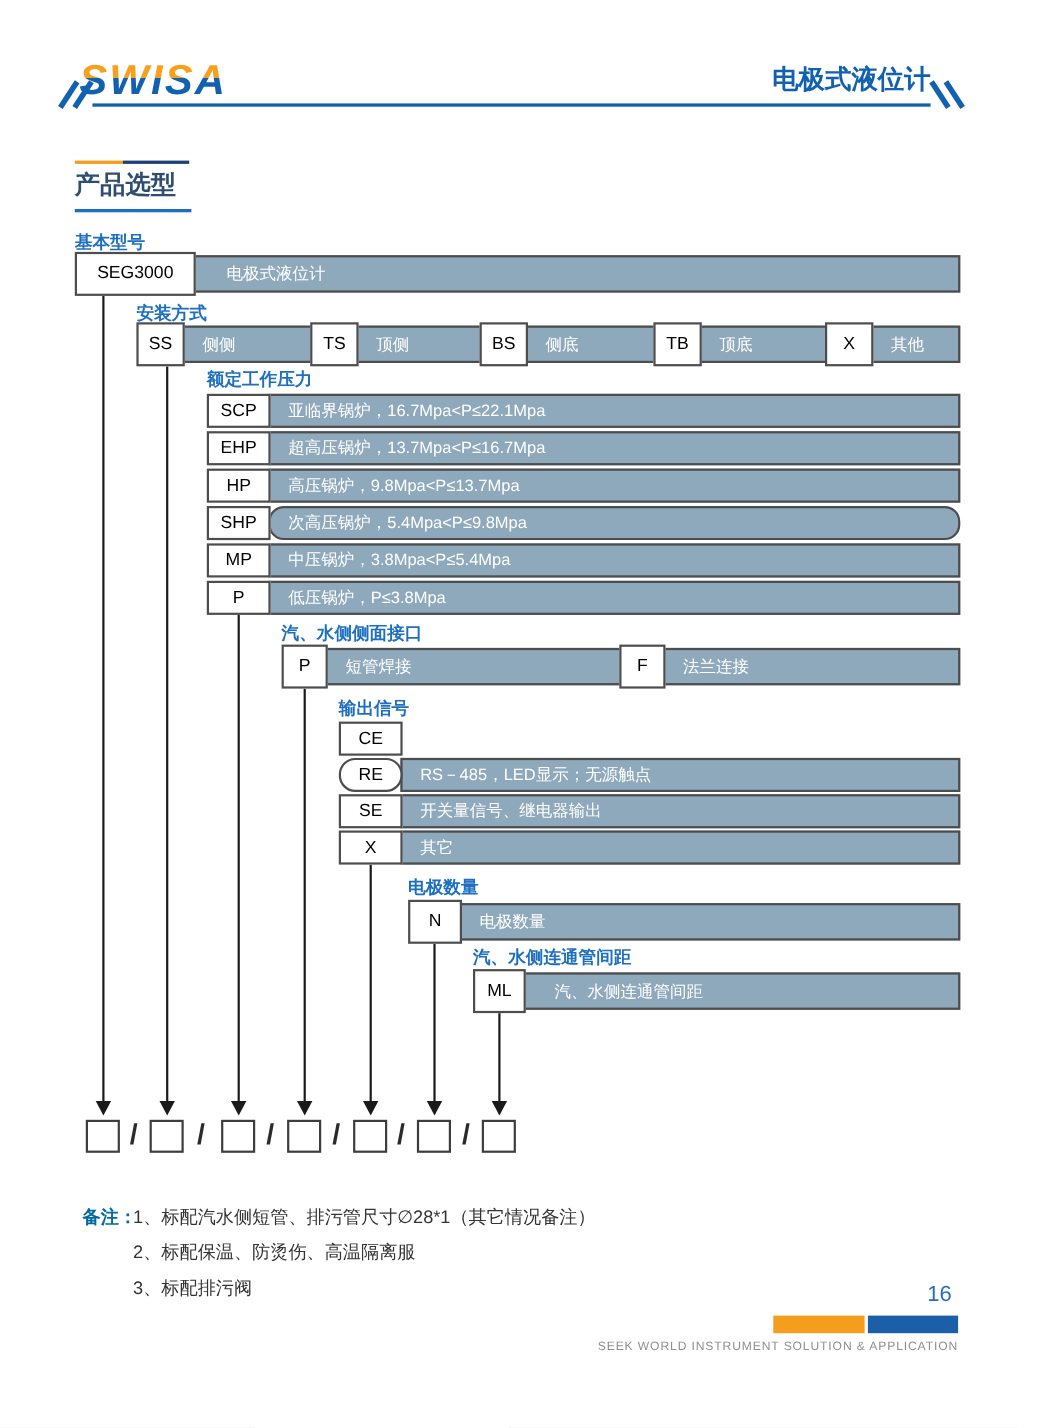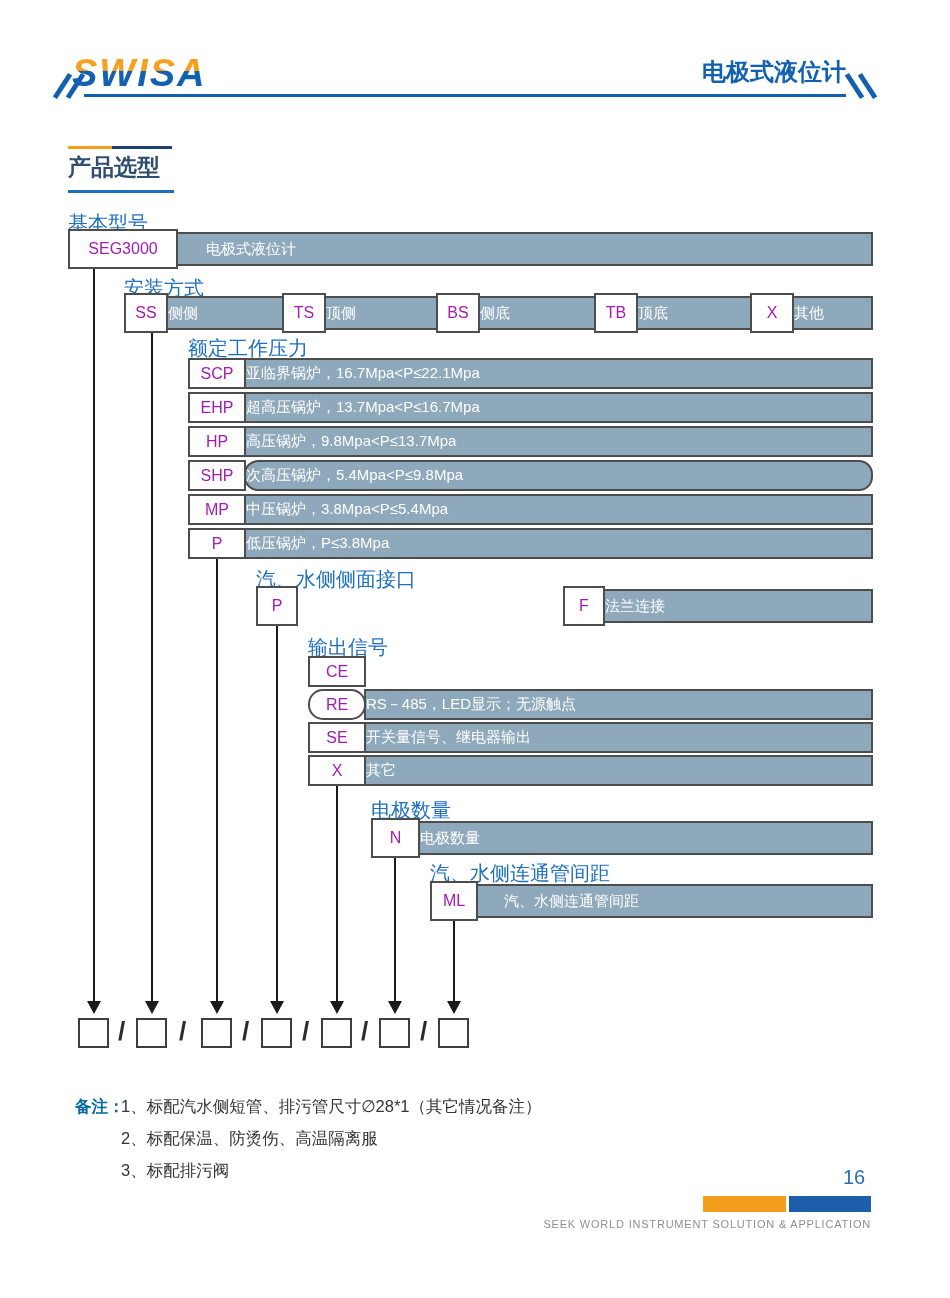--- a/index.html
+++ b/index.html
@@ -20,26 +20,26 @@
   .hslash.back{transform:rotate(33deg);}   
   .hslash.fwd{transform:rotate(-33deg);}   
 
   
   .sec-topline{position:absolute;left:68px;top:146px;width:104px;height:3px;
                background:linear-gradient(90deg,#f59d1d 0 42%,#1f3f77 42% 100%);}
   .sec-title{position:absolute;left:68px;top:152px;font-size:23px;font-weight:bold;color:#2e4d70;}
   .sec-underline{position:absolute;left:68px;top:190px;width:106px;height:3px;background:#1e6fc0;}
 
   
-  .glabel{position:absolute;font-size:20px;font-weight:normal;color:#1e6fc0;white-space:nowrap;}
+  .glabel{position:absolute;font-size:16px;font-weight:bold;color:#1e6fc0;white-space:nowrap;}
   .kcell{position:absolute;background:#fff;border:2px solid #4d4d4d;z-index:2;
          display:flex;align-items:center;justify-content:center;
-         font-size:16px;color:#a21caf;}
+         font-size:16px;color:#000000;}
   .dcell{position:absolute;background:#8fa9bc;border:2px solid #4d4d4d;z-index:1;
-         display:flex;align-items:center;
+         display:flex;align-items:center;padding-left:16px;
          font-size:15px;color:#ffffff;white-space:nowrap;}
   .vline{position:absolute;width:2px;background:#1a1a1a;z-index:0;}
   .arrow{position:absolute;width:0;height:0;border-left:7px solid transparent;
          border-right:7px solid transparent;border-top:13px solid #1a1a1a;}
   .endbox{position:absolute;width:31px;height:30px;background:#fff;border:2px solid #3d3d3d;}
   .sep{position:absolute;font-size:26px;font-weight:bold;color:#2b2b2b;}
 
   
   .note-label{position:absolute;font-size:16.5px;font-weight:bold;color:#0369a1;}
   .note{position:absolute;font-size:16.5px;color:#333;}
@@ -89,20 +89,21 @@
   <div class="dcell" style="left:244px;top:426px;width:629px;height:31px;">高压锅炉，9.8Mpa&lt;P≤13.7Mpa</div>
   <div class="kcell" style="left:188px;top:460px;width:58px;height:31px;">SHP</div>
   <div class="dcell" style="left:244px;top:460px;width:629px;height:31px;border-radius:14px;">次高压锅炉，5.4Mpa&lt;P≤9.8Mpa</div>
   <div class="kcell" style="left:188px;top:494px;width:58px;height:31px;">MP</div>
   <div class="dcell" style="left:244px;top:494px;width:629px;height:31px;">中压锅炉，3.8Mpa&lt;P≤5.4Mpa</div>
   <div class="kcell" style="left:188px;top:528px;width:58px;height:31px;">P</div>
   <div class="dcell" style="left:244px;top:528px;width:629px;height:31px;">低压锅炉，P≤3.8Mpa</div>
 
   <div class="glabel" style="left:256px;top:566px;">汽、水侧侧面接口</div>
   <div class="kcell" style="left:256px;top:586px;width:42px;height:40px;">P</div>
+  <div class="dcell" style="left:296px;top:589px;width:269px;height:34px;">短管焊接</div>
   <div class="kcell" style="left:563px;top:586px;width:42px;height:40px;">F</div>
   <div class="dcell" style="left:603px;top:589px;width:270px;height:34px;">法兰连接</div>
 
   <div class="glabel" style="left:308px;top:634px;">输出信号</div>
   <div class="kcell" style="left:308px;top:656px;width:58px;height:31px;">CE</div>
   <div class="kcell" style="left:308px;top:689px;width:58px;height:31px;border-radius:15px;">RE</div>
   <div class="dcell" style="left:364px;top:689px;width:509px;height:31px;">RS－485，LED显示；无源触点</div>
   <div class="kcell" style="left:308px;top:722px;width:58px;height:31px;">SE</div>
   <div class="dcell" style="left:364px;top:722px;width:509px;height:31px;">开关量信号、继电器输出</div>
   <div class="kcell" style="left:308px;top:755px;width:58px;height:31px;">X</div>

